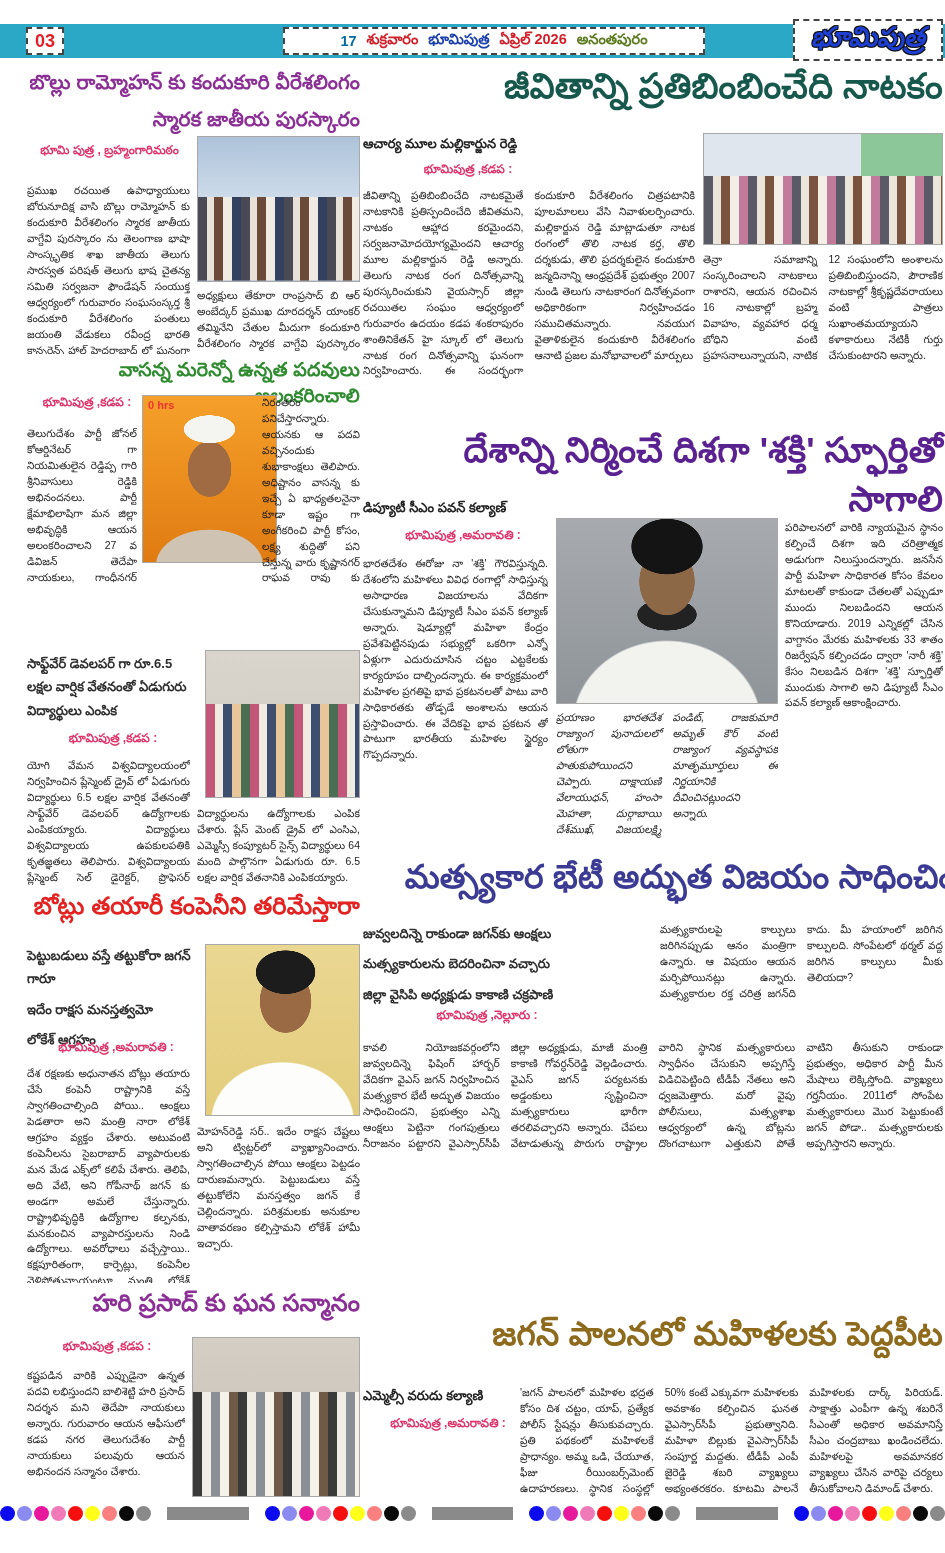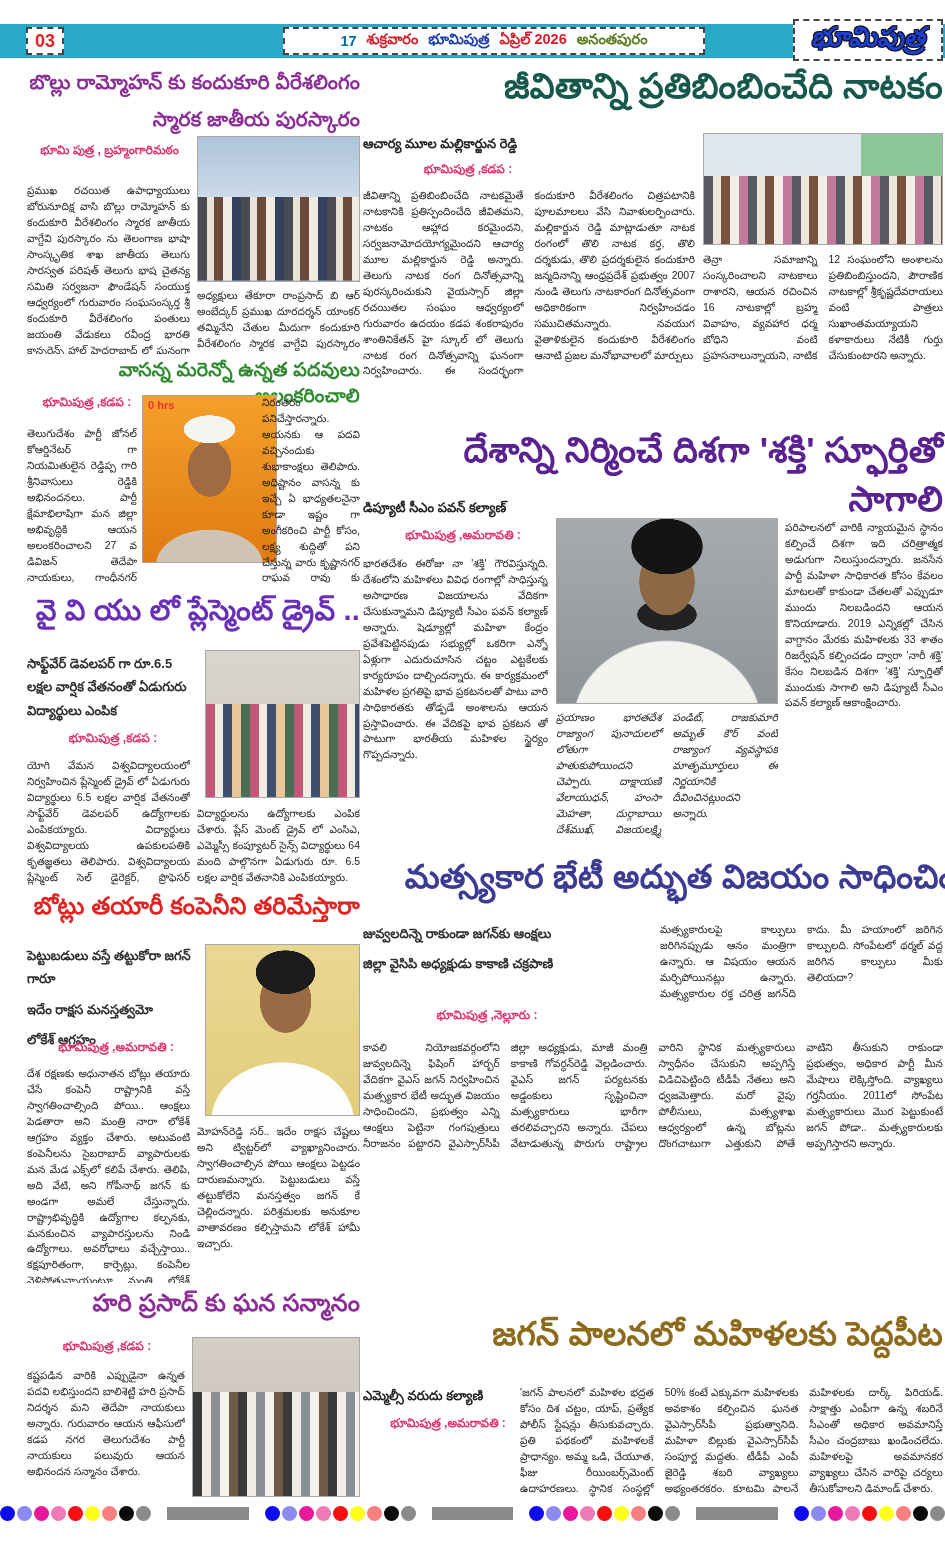--- a/index.html
+++ b/index.html
@@ -90,21 +90,20 @@
   <div class="bodytext" style="left:197px;top:288px;width:163px;height:66px;">అధ్యక్షులు తేకూరా రాంప్రసాద్ బి ఆర్ అంబేద్కర్ ప్రముఖ దూరదర్శన్ యాంకర్ తమ్మినేని చేతుల మీదుగా కందుకూరి వీరేశలింగం స్మారక వాగ్దేవి పురస్కారం లభించడంతో బొల్లు రామ్మోహన్ కు అభినందనలు వెల్లువెత్తాయి.</div>
 
   <div class="headline" style="left:27px;top:359px;width:333px;font-size:19px;color:#2E8B2E;">వాసన్న మరెన్నో ఉన్నత పదవులు అలంకరించాలి</div>
   <div class="byline" style="left:27px;top:395px;width:120px;">భూమిపుత్ర ,కడప :</div>
   <div class="bodytext" style="left:27px;top:426px;width:110px;height:160px;">తెలుగుదేశం పార్టీ జోనల్ కోఆర్డినేటర్ గా నియమితులైన రెడ్డిప్ప గారి శ్రీనివాసులు రెడ్డికి అభినందనలు. పార్టీ క్షేమాభిలాషిగా మన జిల్లా అభివృద్ధికి ఆయన అలంకరించాలని 27 వ డివిజన్ తెదేపా నాయకులు, గాంధీనగర్ 165 వ పోలింగ్ బూత్ ఇన్ఛార్జ్ లు ఆయనను కలిసి అభినందనలు తెలిపారు. వాసన్నకు మరిన్ని భాధ్యతలు అప్పగించిన ఎంతో సమర్థవంతంగా పార్టీ అభివృద్ధికి కృషి</div>
   <div class="photo ph-vasanna" style="left:142px;top:395px;width:135px;height:168px;">
     <span class="photo-overlay">0 hrs</span>
   </div>
   <div class="bodytext" style="left:262px;top:395px;width:98px;height:190px;">నిరంతరం పనిచేస్తారన్నారు. ఆయనకు ఆ పదవి వచ్చినందుకు శుభాకాంక్షలు తెలిపారు. అధిష్టానం వాసన్న కు ఇచ్చే ఏ భాధ్యతలనైనా కూడా ఇష్టం గా అంగీకరించి పార్టీ కోసం, లక్ష్య శుద్ధితో పని చేస్తున్న వారు కృష్ణానగర్ రాఘవ రావు కు వైద్యసేవలు అందాయని తెలిపారు.</div>
 
-  <div class="headline" style="left:27px;top:594px;width:333px;font-size:29px;color:#6A2FB8;">వై వి యు లో ప్లేస్మెంట్ డ్రైవ్ ..</div>
   <div class="subhead" style="left:27px;top:652px;width:172px;">సాఫ్ట్‌వేర్ డెవలపర్ గా రూ.6.5 లక్షల వార్షిక వేతనంతో ఏడుగురు విద్యార్థులు ఎంపిక</div>
   <div class="byline" style="left:27px;top:731px;width:172px;">భూమిపుత్ర ,కడప :</div>
   <div class="photo ph-placement" style="left:205px;top:650px;width:155px;height:148px;"></div>
   <div class="bodytext" style="left:27px;top:758px;width:163px;height:130px;">యోగి వేమన విశ్వవిద్యాలయంలో నిర్వహించిన ప్లేస్మెంట్ డ్రైవ్ లో ఏడుగురు విద్యార్థులు 6.5 లక్షల వార్షిక వేతనంతో సాఫ్ట్‌వేర్ డెవలపర్ ఉద్యోగాలకు ఎంపికయ్యారు. విద్యార్థులు విశ్వవిద్యాలయ ఉపకులపతికి కృతజ్ఞతలు తెలిపారు. విశ్వవిద్యాలయ ప్లేస్మెంట్ సెల్ డైరెక్టర్, ప్రొఫెసర్ మొదలగువారు ఈ డ్రైవ్ ను పర్యవేక్షించారు.</div>
   <div class="bodytext" style="left:197px;top:806px;width:163px;height:82px;">విద్యార్థులను ఉద్యోగాలకు ఎంపిక చేశారు. ప్లేస్ మెంట్ డ్రైవ్ లో ఎంసిఎ, ఎమ్మెస్సీ కంప్యూటర్ సైన్స్ విద్యార్థులు 64 మంది పాల్గొనగా ఏడుగురు రూ. 6.5 లక్షల వార్షిక వేతనానికి ఎంపికయ్యారు.</div>
 
   <div class="headline" style="left:27px;top:892px;width:333px;font-size:24px;color:#E32222;">బోట్లు తయారీ కంపెనీని తరిమేస్తారా</div>
   <div class="subhead" style="left:27px;top:944px;width:178px;">
     <div>పెట్టుబడులు వస్తే తట్టుకోరా జగన్ గారూ</div>
     <div>ఇదేం రాక్షస మనస్తత్వమో</div>
@@ -131,20 +130,21 @@
   <div class="author" style="left:363px;top:500px;width:200px;">డిప్యూటీ సీఎం పవన్ కల్యాణ్</div>
   <div class="byline" style="left:363px;top:528px;width:200px;">భూమిపుత్ర ,అమరావతి :</div>
   <div class="photo ph-pawan" style="left:556px;top:518px;width:222px;height:186px;"></div>
   <div class="bodytext" style="left:363px;top:556px;width:185px;height:292px;">భారతదేశం ఈరోజు నా 'శక్తి' గౌరవిస్తున్నది. దేశంలోని మహిళలు వివిధ రంగాల్లో సాధిస్తున్న అసాధారణ విజయాలను వేదికగా చేసుకున్నామని డిప్యూటీ సీఎం పవన్ కల్యాణ్ అన్నారు. షెడ్యూల్లో మహిళా కేంద్రం ప్రవేశపెట్టినపుడు సభ్యుల్లో ఒకరిగా ఎన్నో ఏళ్లుగా ఎదురుచూసిన చట్టం ఎట్టకేలకు కార్యరూపం దాల్చిందన్నారు. ఈ కార్యక్రమంలో మహిళల ప్రగతిపై భావ ప్రకటనలతో పాటు వారి సాధికారతకు తోడ్పడే అంశాలను ఆయన ప్రస్తావించారు. ఈ వేదికపై భావ ప్రకటన తో పాటుగా భారతీయ మహిళల స్థైర్యం గొప్పదన్నారు.</div>
   <div class="bodytext" style="left:785px;top:520px;width:158px;height:328px;">పరిపాలనలో వారికి న్యాయమైన స్థానం కల్పించే దిశగా ఇది చరిత్రాత్మక అడుగుగా నిలుస్తుందన్నారు. జనసేన పార్టీ మహిళా సాధికారత కోసం కేవలం మాటలతో కాకుండా చేతలతో ఎప్పుడూ ముందు నిలబడిందని ఆయన కొనియాడారు. 2019 ఎన్నికల్లో చేసిన వాగ్దానం మేరకు మహిళలకు 33 శాతం రిజర్వేషన్ కల్పించడం ద్వారా 'నారీ శక్తి' కేసం నిలబడిన దిశగా 'శక్తి' స్ఫూర్తితో ముందుకు సాగాలి అని డిప్యూటీ సీఎం పవన్ కల్యాణ్ ఆకాంక్షించారు.</div>
   <div class="bodytext" style="left:556px;top:710px;width:222px;height:138px;column-count:2;font-style:italic;">ప్రయాణం భారతదేశ రాజ్యాంగ పునాదులలో లోతుగా పాతుకుపోయిందని చెప్పారు. దాక్షాయణి వేలాయుధన్, హంసా మెహతా, దుర్గాబాయి దేశ్‌ముఖ్, విజయలక్ష్మి పండిట్, రాజకుమారి అమృత్ కౌర్ వంటి రాజ్యాంగ వ్యవస్థాపక మాతృమూర్తులు ఈ నిర్ణయానికి దీవించినట్లుందని అన్నారు.</div>
 
   <div class="headline" style="left:363px;top:858px;width:580px;font-size:33px;color:#3B3B94;margin-left:36px;">మత్స్యకార భేటీ అద్భుత విజయం సాధించింది</div>
   <div class="subhead" style="left:363px;top:922px;width:292px;">
     <div>జువ్వలదిన్నె రాకుండా జగన్‌కు ఆంక్షలు</div>
+    <div>మత్స్యకారులను బెదరించినా వచ్చారు</div>
     <div>జిల్లా వైసిపి అధ్యక్షుడు కాకాణి చక్రపాణి</div>
   </div>
   <div class="byline" style="left:387px;top:1008px;width:200px;">భూమిపుత్ర ,నెల్లూరు :</div>
   <div class="bodytext" style="left:660px;top:922px;width:283px;height:110px;column-count:2;">మత్స్యకారులపై కాల్పులు జరిగినప్పుడు ఆనం మంత్రిగా ఉన్నారు. ఆ విషయం ఆయన మర్చిపోయినట్లు ఉన్నారు. మత్స్యకారుల రక్త చరిత్ర జగన్‌ది కాదు. మీ హయాంలో జరిగిన కాల్పులది. సోంపేటలో థర్మల్ వద్ద జరిగిన కాల్పులు మీకు తెలియదా?</div>
   <div class="bodytext" style="left:363px;top:1040px;width:580px;height:264px;column-count:4;">కావలి నియోజకవర్గంలోని జువ్వలదిన్నె ఫిషింగ్ హార్బర్ వేదికగా వైఎస్ జగన్ నిర్వహించిన మత్స్యకార భేటీ అద్భుత విజయం సాధించిందని, ప్రభుత్వం ఎన్ని ఆంక్షలు పెట్టినా గంగపుత్రులు నీరాజనం పట్టారని వైఎస్సార్‌సీపీ జిల్లా అధ్యక్షుడు, మాజీ మంత్రి కాకాణి గోవర్ధన్‌రెడ్డి వెల్లడించారు. వైఎస్ జగన్ పర్యటనకు అడ్డంకులు సృష్టించినా మత్స్యకారులు భారీగా తరలివచ్చారని అన్నారు. చేపలు వేటాడుతున్న పొరుగు రాష్ట్రాల వారిని స్థానిక మత్స్యకారులు స్వాధీనం చేసుకుని అప్పగిస్తే విడిచిపెట్టింది టీడీపీ నేతలు అని ధ్వజమెత్తారు. మరో వైపు పోలీసులు, మత్స్యశాఖ ఆధ్వర్యంలో ఉన్న బోట్లను దొంగచాటుగా ఎత్తుకుని పోతే వాటిని తీసుకుని రాకుండా ప్రభుత్వం, అధికార పార్టీ మీన మేషాలు లెక్కిస్తోంది. వ్యాఖ్యలు గర్హనీయం. 2011లో సోంపేట మత్స్యకారులు మొర పెట్టుకుంటే జగన్ పోడా.. మత్స్యకారులకు అప్పగిస్తారని అన్నారు.</div>
 
   <div class="headline" style="left:363px;top:1315px;width:580px;font-size:33px;color:#8D6A1C;">జగన్ పాలనలో మహిళలకు పెద్దపీట</div>
   <div class="author" style="left:363px;top:1388px;width:170px;">ఎమ్మెల్సీ వరుదు కల్యాణి</div>
   <div class="byline" style="left:363px;top:1416px;width:170px;">భూమిపుత్ర ,అమరావతి :</div>
   <div class="bodytext" style="left:520px;top:1385px;width:423px;height:118px;column-count:3;">'జగన్ పాలనలో మహిళల భద్రత కోసం దిశ చట్టం, యాప్, ప్రత్యేక పోలీస్ స్టేషన్లు తీసుకువచ్చారు. ప్రతి పథకంలో మహిళలకే ప్రాధాన్యం. అమ్మ ఒడి, చేయూత, ఫీజు రీయింబర్స్‌మెంట్ ఉదాహరణలు. స్థానిక సంస్థల్లో 50% కంటే ఎక్కువగా మహిళలకు అవకాశం కల్పించిన ఘనత వైఎస్సార్‌సీపీ ప్రభుత్వానిది. మహిళా బిల్లుకు వైఎస్సార్‌సీపీ సంపూర్ణ మద్దతు. టీడీపీ ఎంపీ జైరెడ్డి శబరి వ్యాఖ్యలు అభ్యంతరకరం. కూటమి పాలనే మహిళలకు దార్క్ పిరియడ్. సాక్షాత్తు ఎంపీగా ఉన్న శబరినే సీఎంతో అధికార అవమానిస్తే సీఎం చంద్రబాబు ఖండించలేదు. మహిళలపై అవమానకర వ్యాఖ్యలు చేసిన వారిపై చర్యలు తీసుకోవాలని డిమాండ్ చేశారు.</div>

